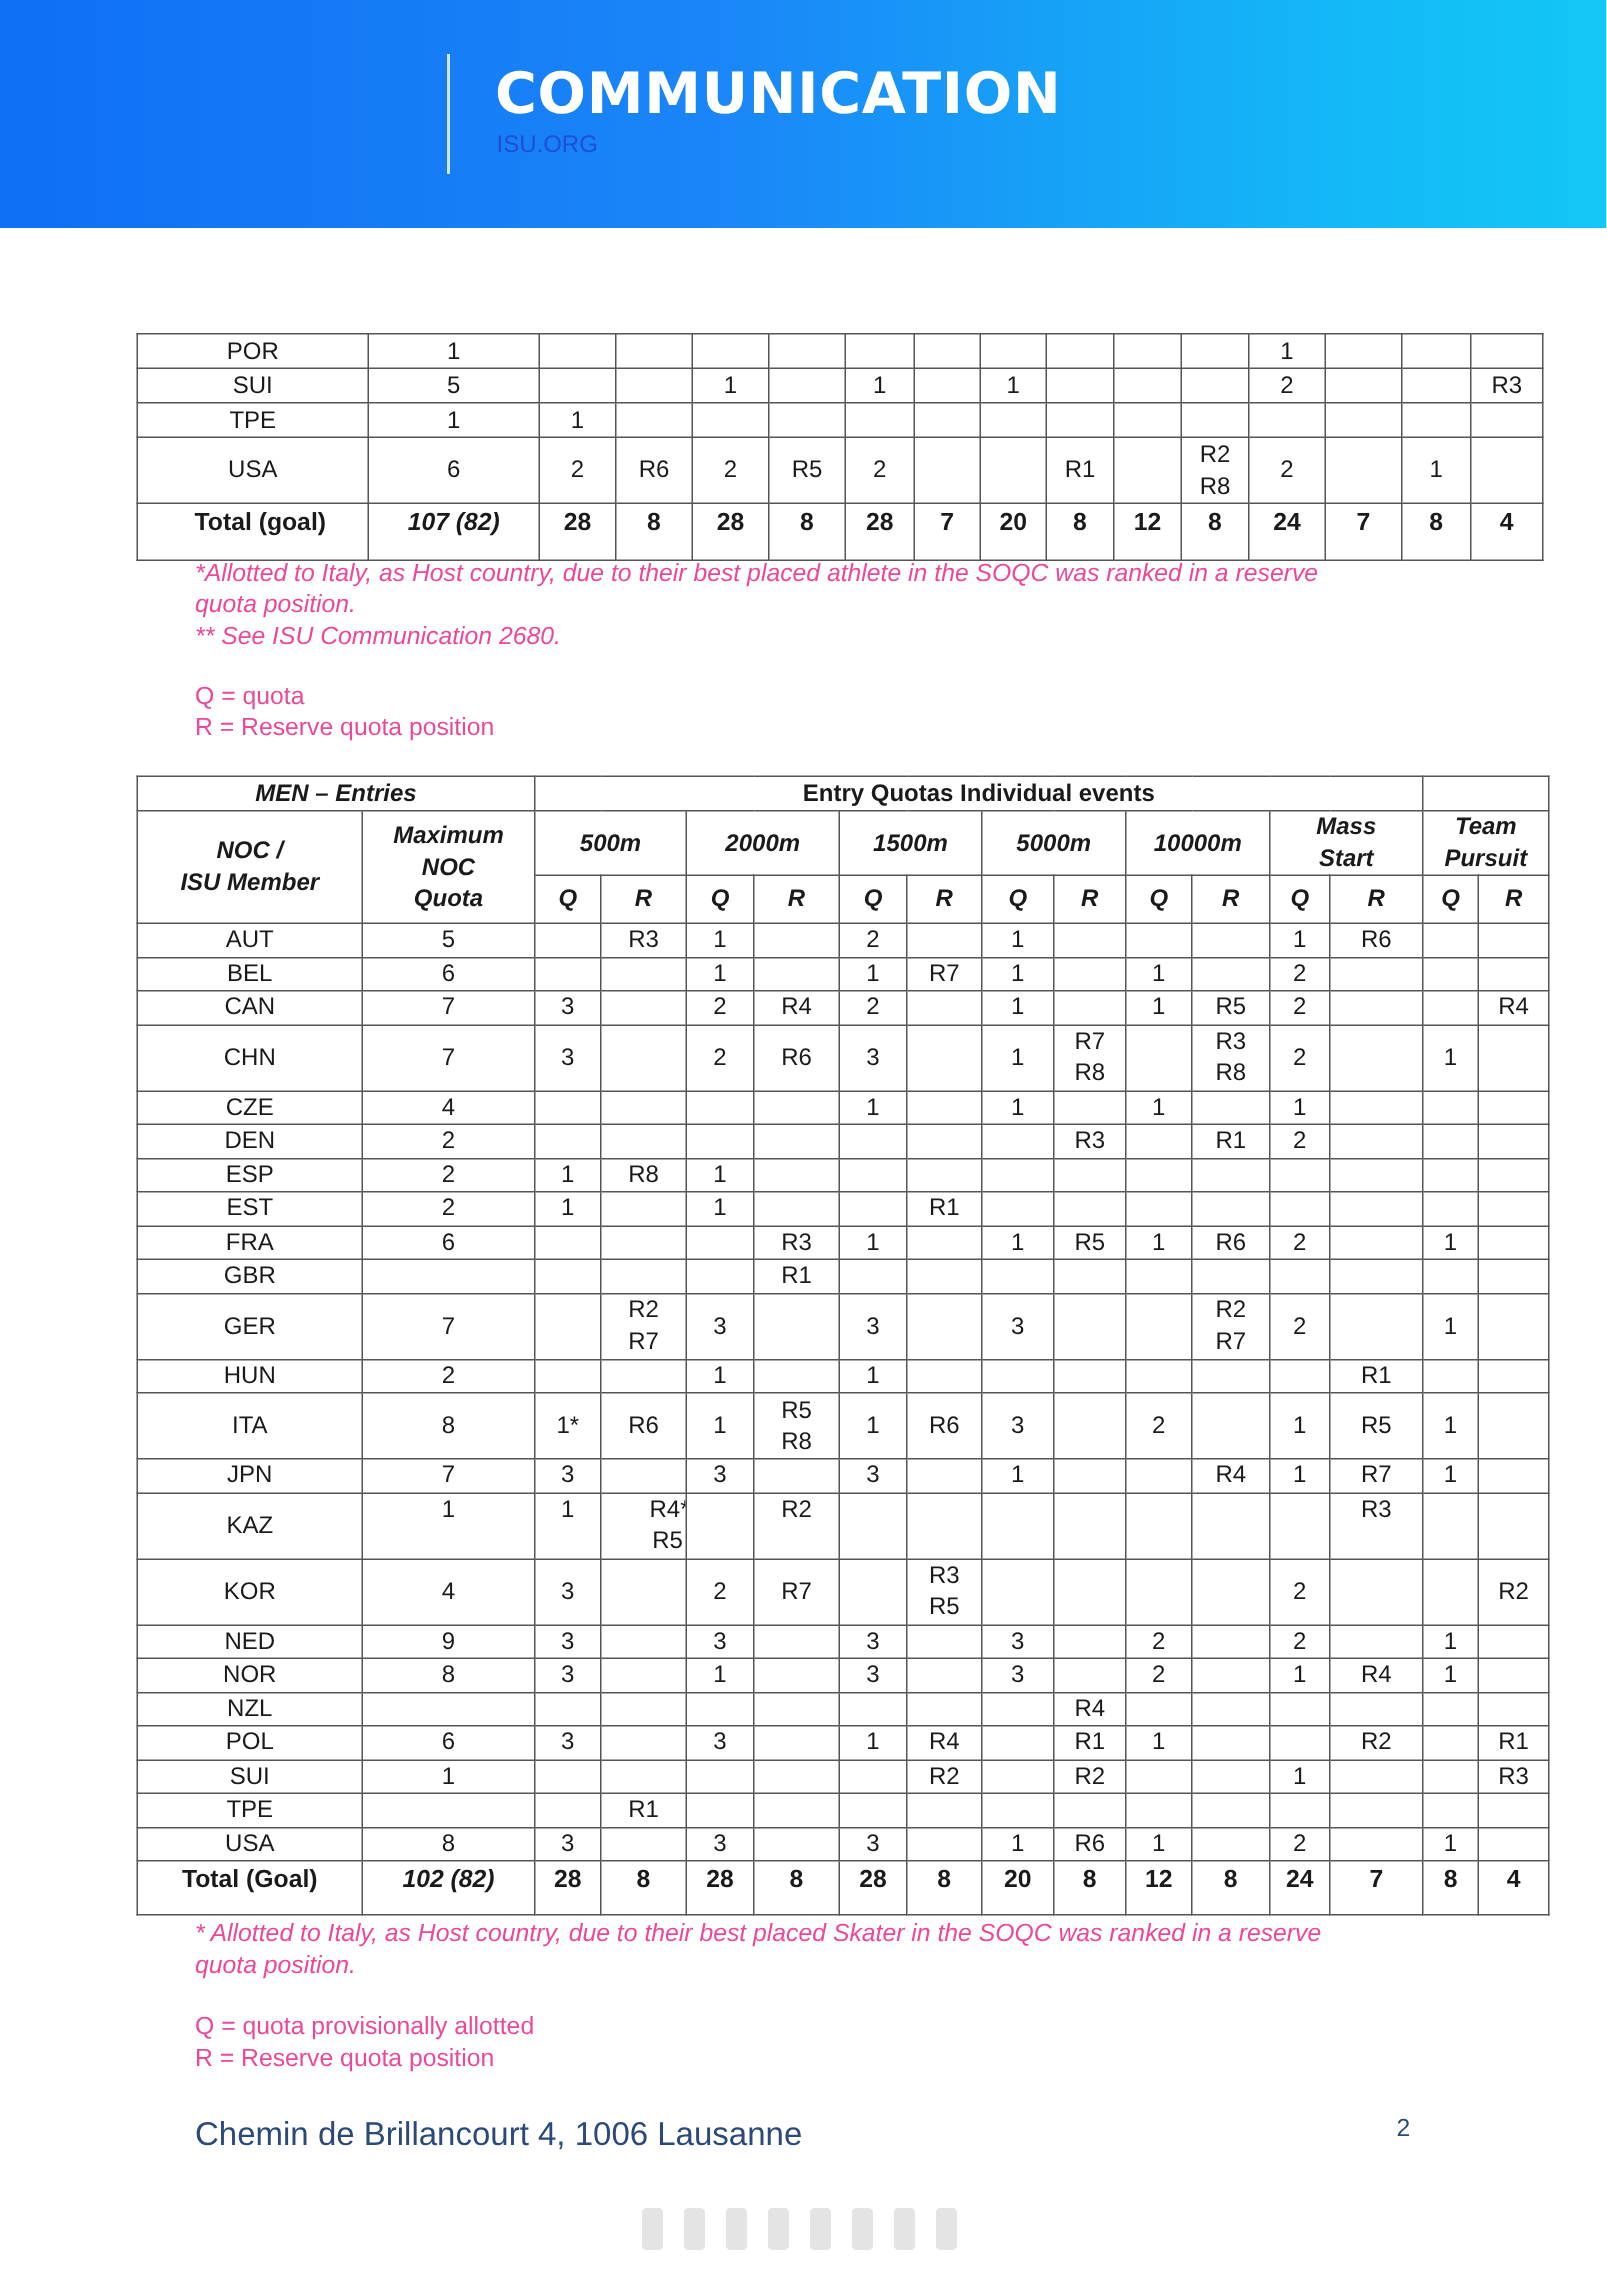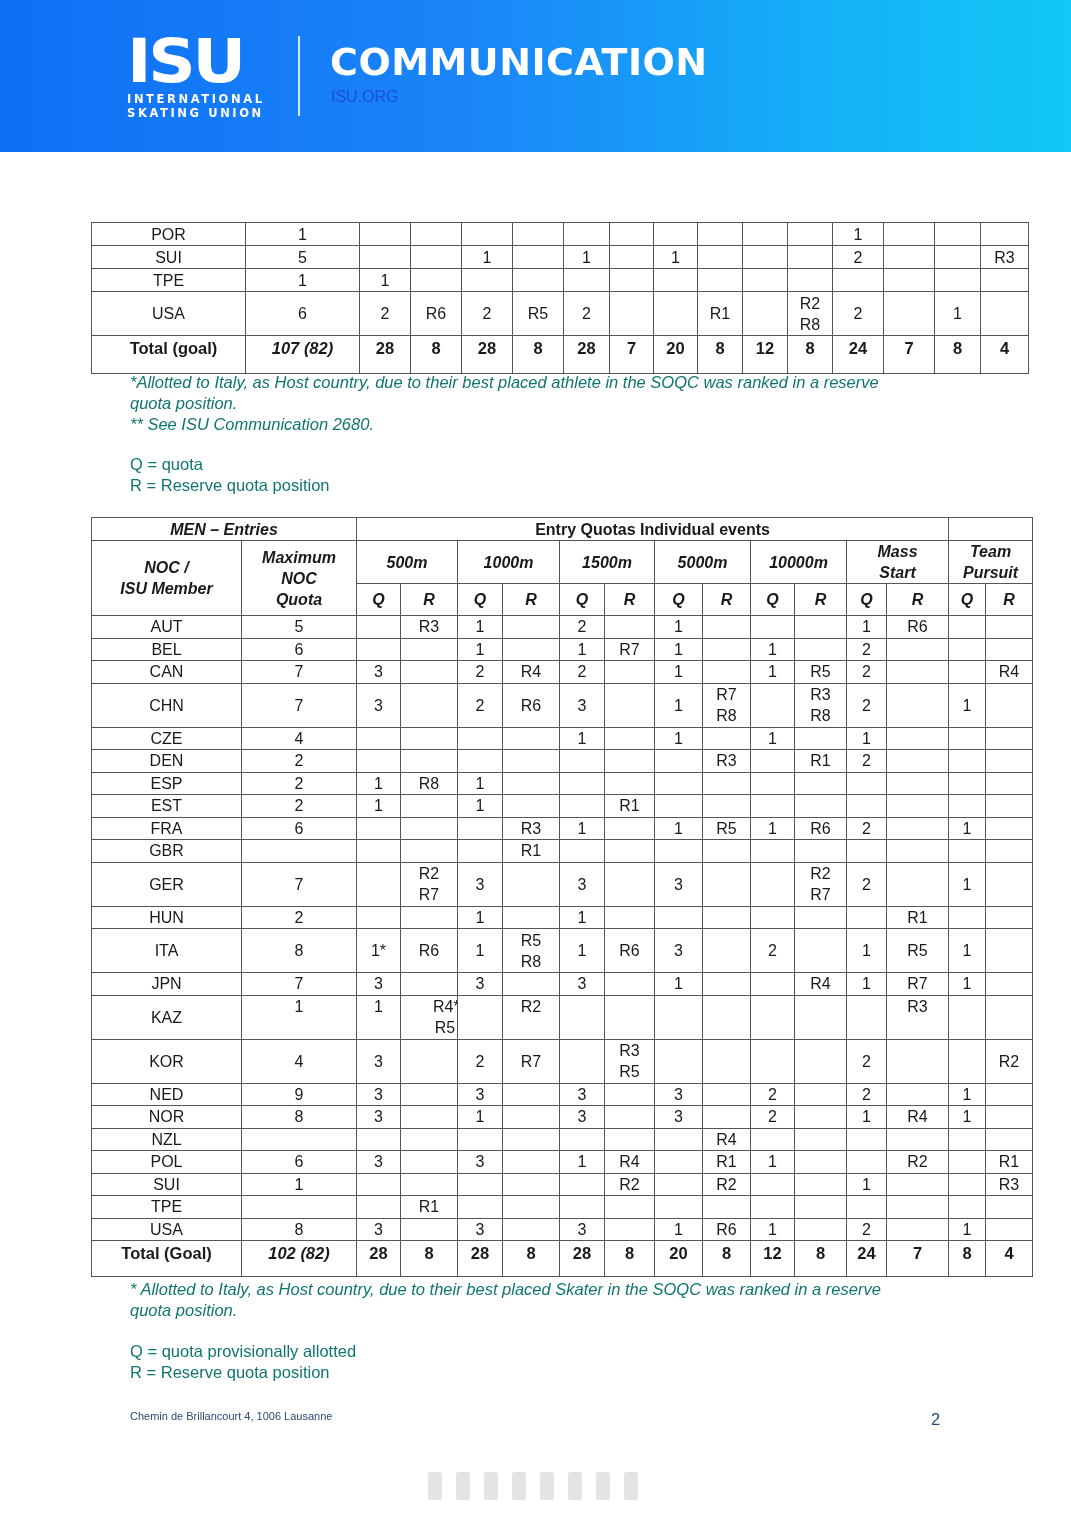--- a/index.html
+++ b/index.html
@@ -30,37 +30,32 @@
   table.q { position: absolute; border-collapse: collapse; table-layout: fixed; }
   table.q td { border: 1.5px solid #555; text-align: center; vertical-align: middle; font-size: 16px; line-height: 21px; padding: 0; overflow: hidden; }
   table.q td.c { white-space: pre-line; }
   table.q tr.tot td { font-weight: bold; font-size: 16.5px; vertical-align: top; padding-top: 2px; text-align: center; }
   table.q tr.tot td.goal { font-style: italic; }
   table.q td.tl { text-align: left; padding-left: 10px; }
 
   .hd td { font-weight: bold; font-style: italic; font-size: 17px; line-height: 21px; }
   .hd td.ev { font-style: normal; margin-top: 10px; }
 
-  .note { position: absolute; left: 130px; font-size: 16.5px; line-height: 21px; color: #0f766e; }
+  .note { position: absolute; left: 130px; font-size: 16.5px; line-height: 21px; color: #ec4899; }
   .note.it { font-style: italic; }
 
-  .footer-addr { position: absolute; left: 130px; top: 1410px; font-size: 11px; color: #2b4a7a; }
+  .footer-addr { position: absolute; left: 130px; top: 1410px; font-size: 22px; color: #2b4a7a; }
   .footer-page { position: absolute; left: 931px; top: 1410px; font-size: 16.5px; color: #2b4a7a; }
   .watermark { position: absolute; left: 428px; top: 1468px; width: 220px; height: 36px; display: flex; gap: 14px; align-items: center; }
   .watermark span { display: block; width: 14px; height: 28px; background: #e4e4e4; border-radius: 3px; }
 </style>
 </head>
 <body>
 
 <div class="banner">
-  <div class="logo">
-    <div class="logo-isu">ISU</div>
-    <div class="logo-sub">INTERNATIONAL</div>
-    <div class="logo-sub" style="margin-top:0">SKATING UNION</div>
-  </div>
   <div class="banner-divider"></div>
   <div class="banner-title">COMMUNICATION</div>
   <div class="banner-url">ISU.ORG</div>
 </div>
 
 <table class="q" id="wtable" style="left:91px; top:222px; width:937px;">
   <colgroup>
     <col style="width:154px">
       <col style="width:114px">
     <col style="width:51px">
@@ -208,21 +203,21 @@
       <td colspan="12" class="ev">Entry Quotas Individual events</td>
       <td colspan="2"></td>
     </tr>
     <tr style="height:43px">
       <td rowspan="2" class="c">NOC /
 ISU Member</td>
       <td rowspan="2" class="c">Maximum
 NOC
 Quota</td>
       <td colspan="2" class="c">500m</td>
-      <td colspan="2" class="c">1000m</td>
+      <td colspan="2" class="c">2000m</td>
       <td colspan="2" class="c">1500m</td>
       <td colspan="2" class="c">5000m</td>
       <td colspan="2" class="c">10000m</td>
       <td colspan="2" class="c">Mass
 Start</td>
       <td colspan="2" class="c">Team
 Pursuit</td>
     </tr>
     <tr style="height:32px" id="qrrow">
         <td>Q</td>

